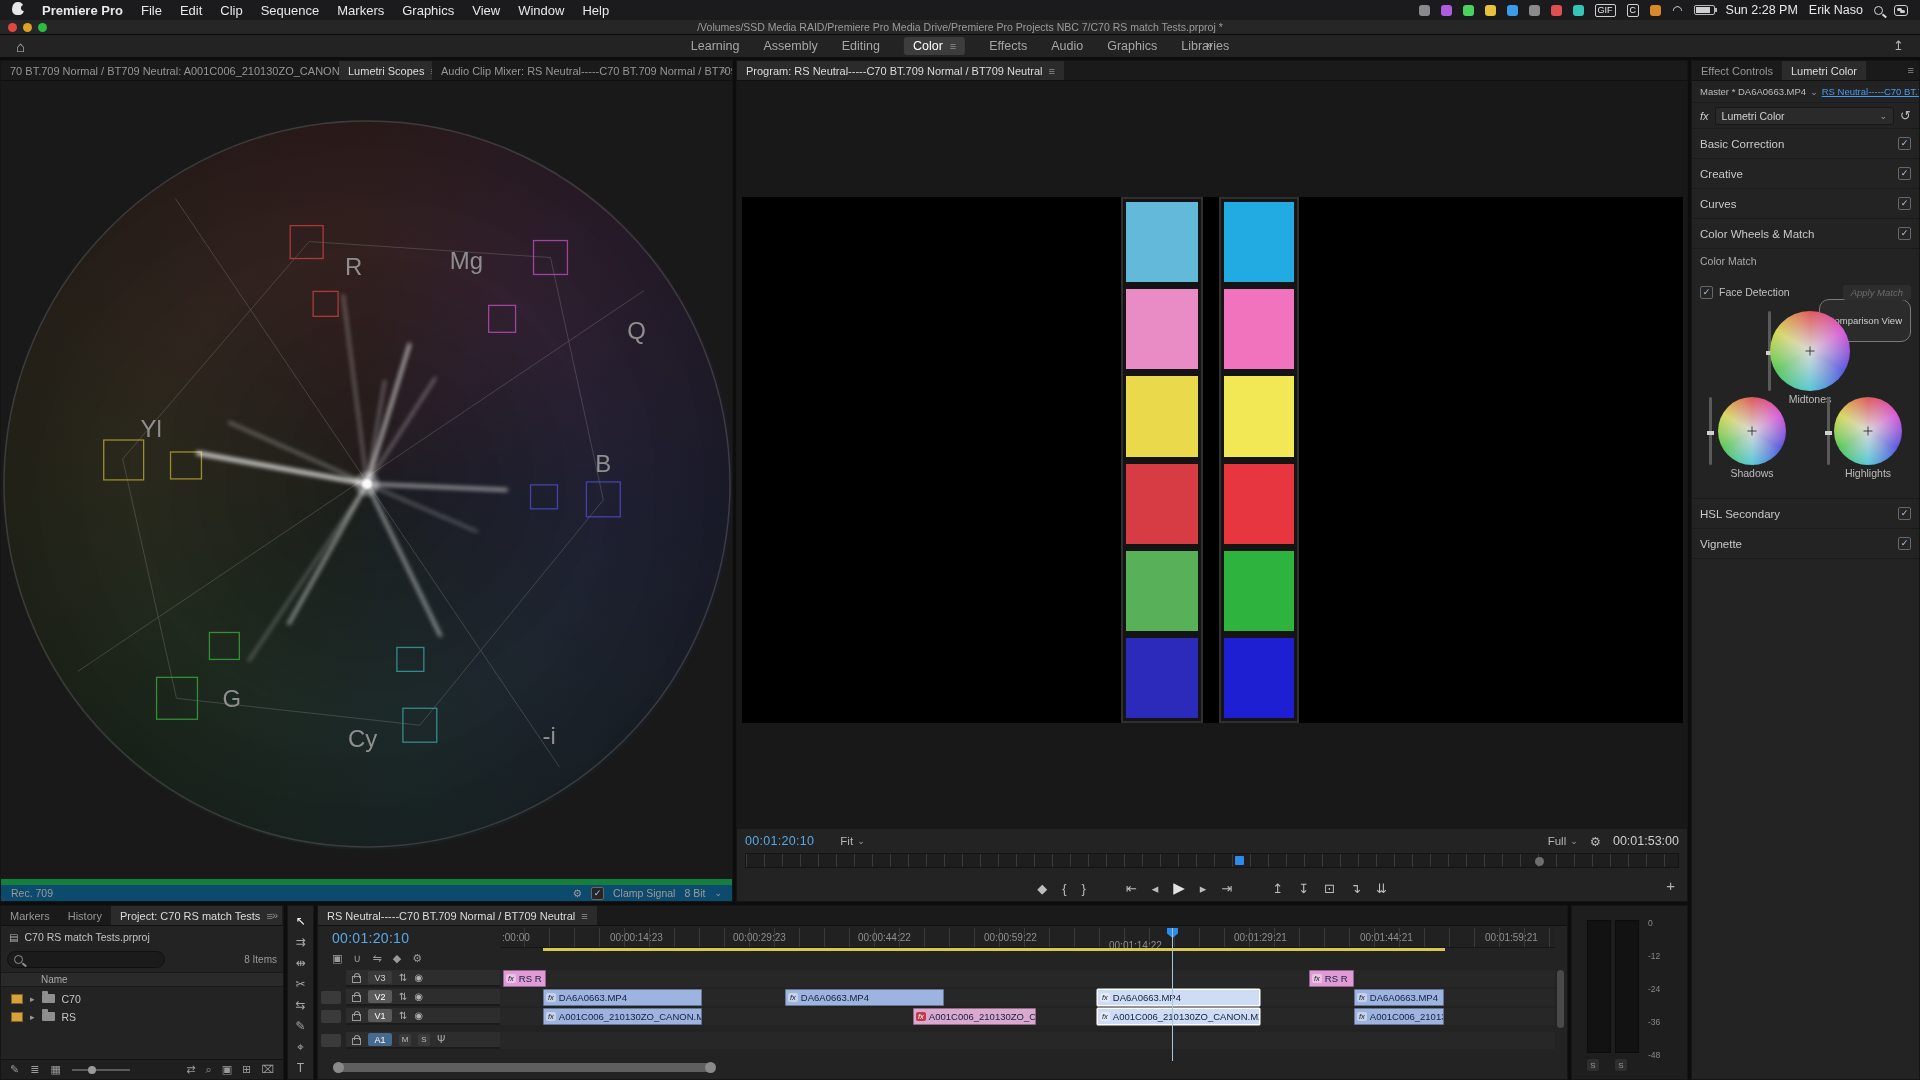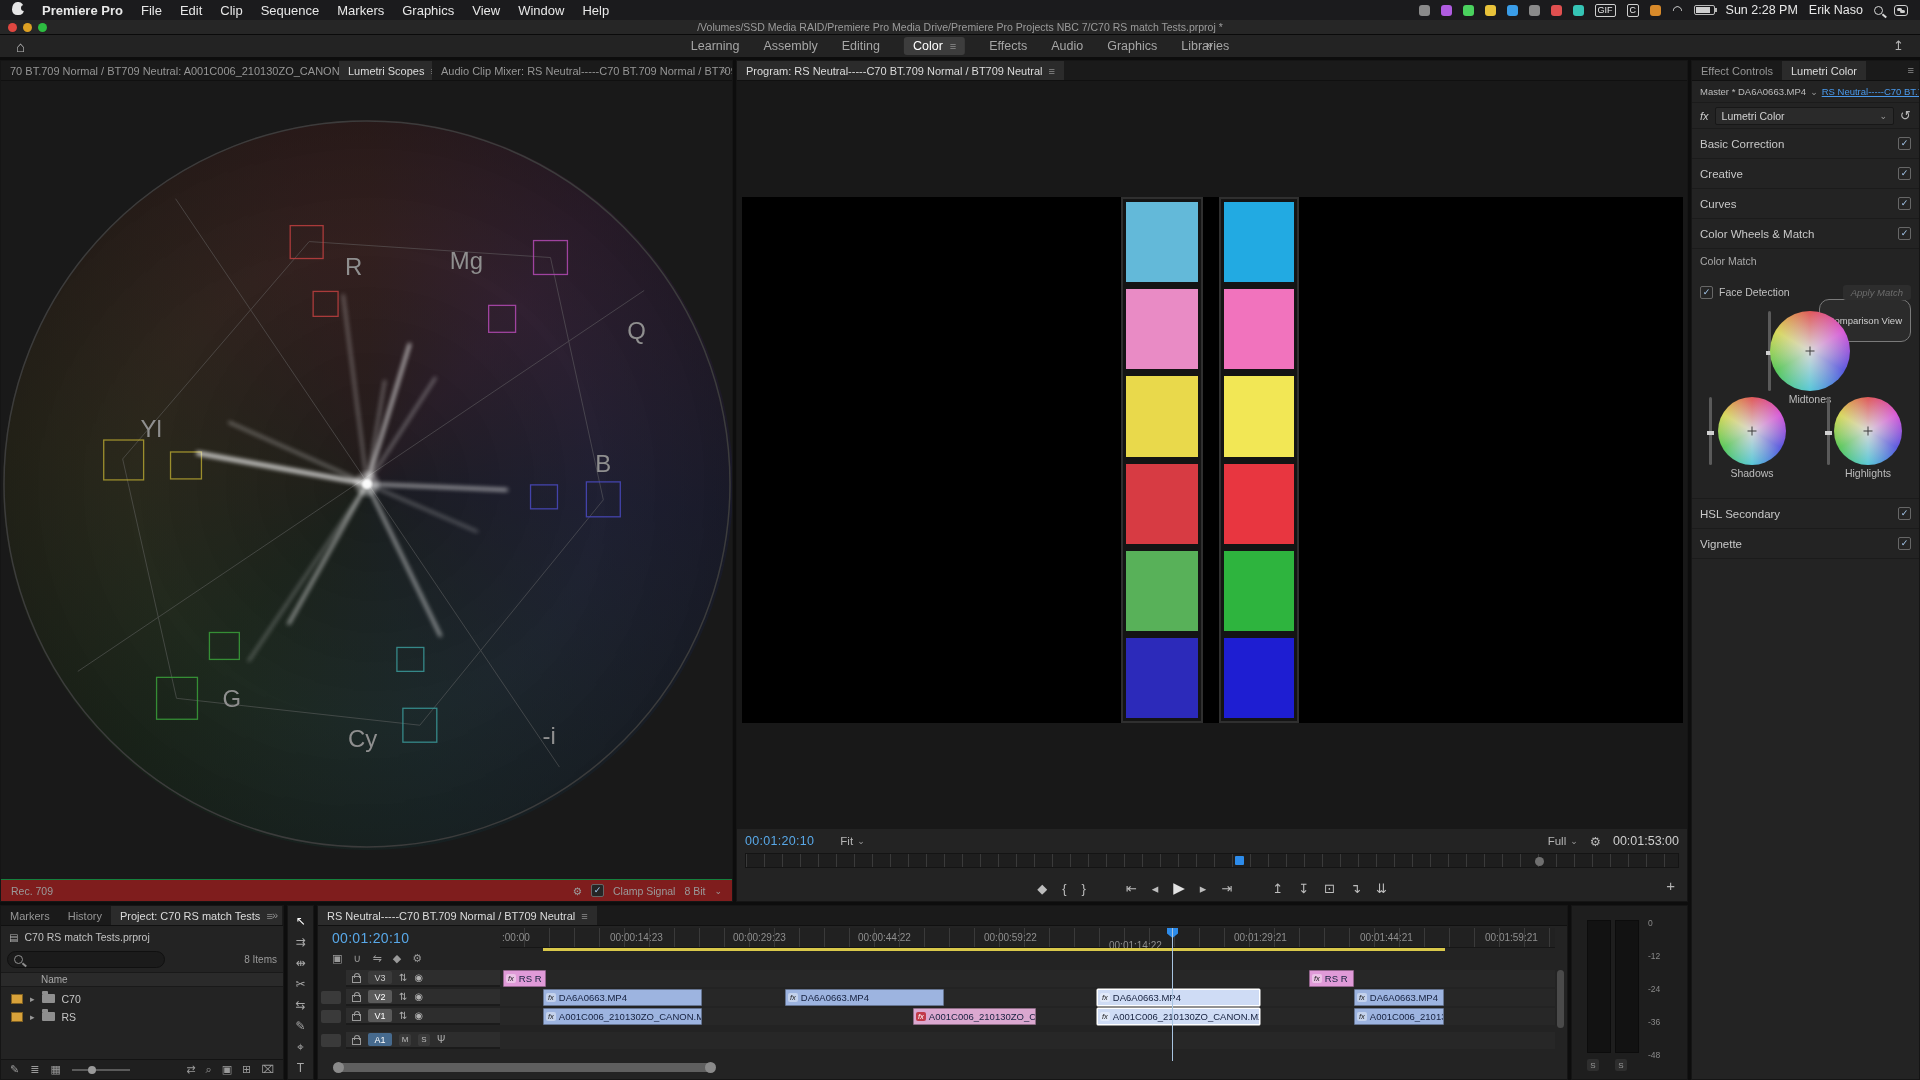--- a/index.html
+++ b/index.html
@@ -56,21 +56,21 @@
   
   .scopes-panel{left:0;top:60px;width:733px;height:842px;}
   .scopes-panel .tab.trunc{max-width:338px;}
   .scope-area{position:absolute;left:0;top:20px;right:0;bottom:22px;background:#191919;overflow:hidden;}
   .scope-circle{position:absolute;left:2px;top:39px;width:730px;height:730px;border-radius:50%;
     background:
       radial-gradient(circle, rgba(25,25,25,.78) 0%, rgba(25,25,25,.35) 45%, rgba(14,14,14,.55) 78%, rgba(8,8,8,.95) 100%),
       conic-gradient(rgba(150,60,55,.32) 0deg, rgba(140,60,140,.32) 40deg, rgba(55,60,150,.32) 94deg,
         rgba(45,115,125,.28) 168deg, rgba(55,125,55,.26) 222deg, rgba(130,120,45,.26) 276deg, rgba(150,60,55,.32) 347deg);}
   .scope-svg{position:absolute;inset:0;}
-  .scope-footer{position:absolute;left:0;right:0;bottom:0;height:22px;background:#7f1d1d;border-top:1px solid #15803d;display:flex;align-items:center;padding:0 10px;font-size:10.5px;color:#9a9a9a;}
+  .scope-footer{position:absolute;left:0;right:0;bottom:0;height:22px;background:#0c4a6e;border-top:6px solid #15803d;display:flex;align-items:center;padding:0 10px;font-size:10.5px;color:#9a9a9a;}
   .sf-right{margin-left:auto;display:flex;align-items:center;gap:9px;}
 
   
   .program-panel{left:736px;top:60px;width:952px;height:842px;}
   .prog-view{position:absolute;left:0;top:20px;right:0;height:748px;background:#181818;}
   .black-frame{position:absolute;left:5px;top:116px;width:941px;height:526px;background:#000;}
   .chart-col{position:absolute;top:0;bottom:0;display:flex;flex-direction:column;gap:7px;padding:3px;background:#141414;border:2px solid #2f2f2f;}
   .chip{flex:1;}
   .prog-tc-row{position:absolute;left:8px;right:8px;top:770px;height:20px;display:flex;align-items:center;font-size:12.5px;}
   .tc-blue{color:#58a8e8;letter-spacing:.3px;}

